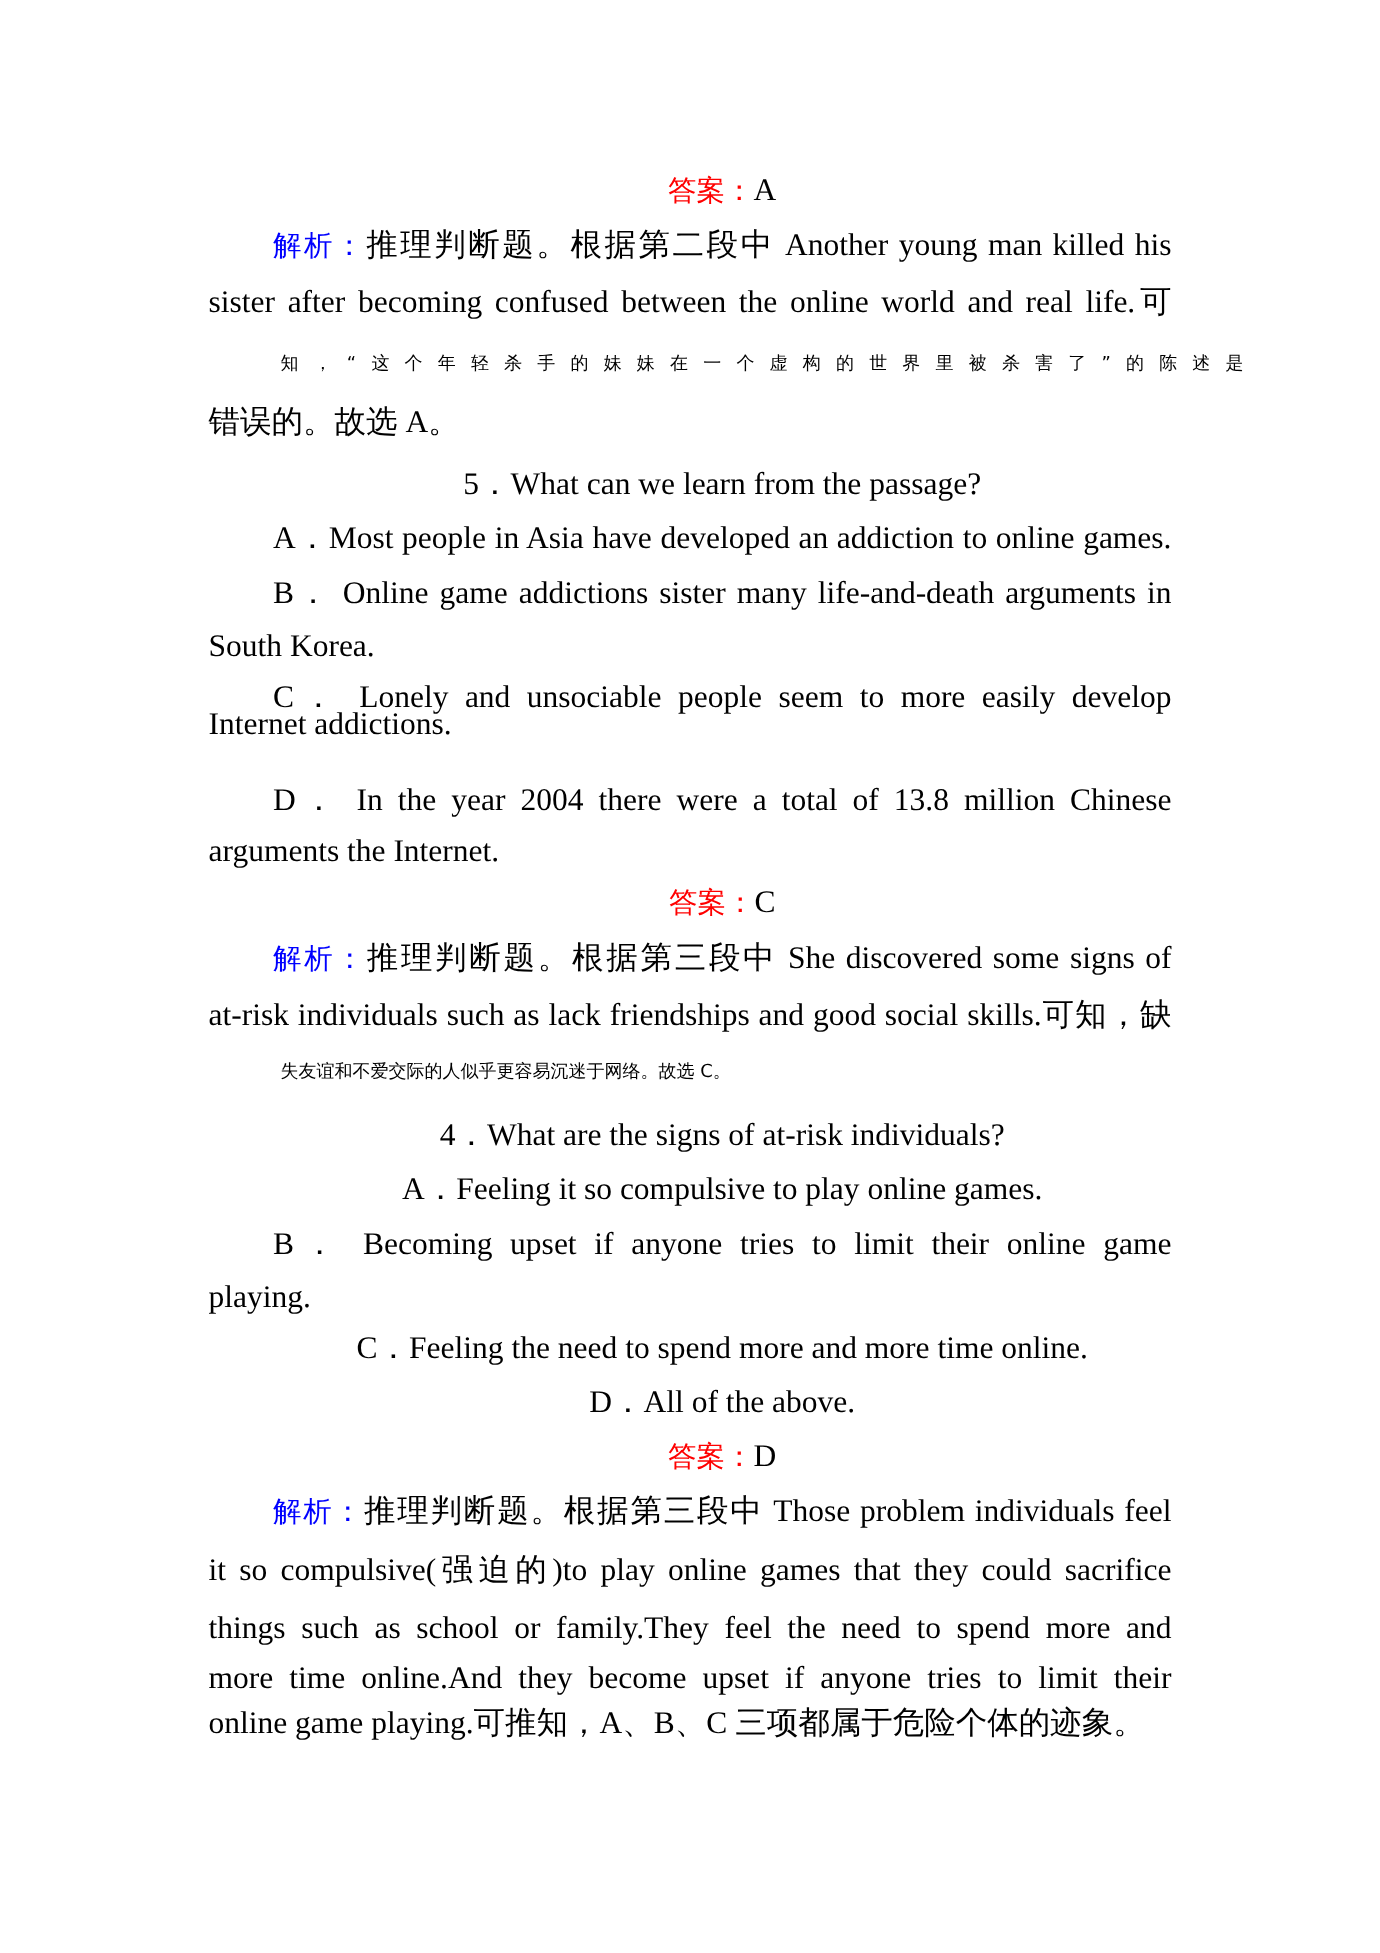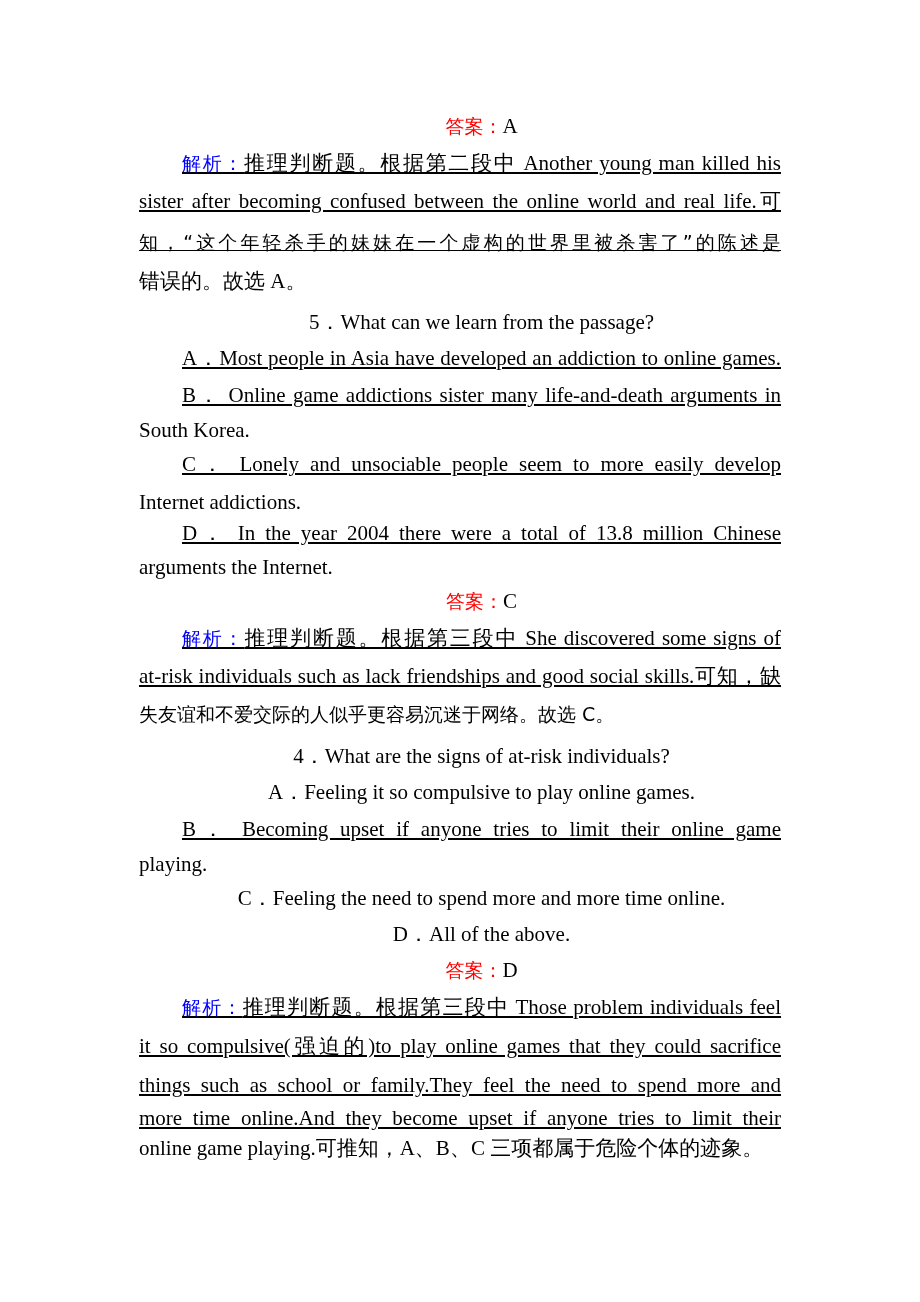--- a/index.html
+++ b/index.html
@@ -1,23 +1,23 @@
 <!DOCTYPE html>
 <html><head>
 <meta charset="utf-8">
 <style>
   html, body { margin:0; padding:0; background:#ffffff; }
   body { width:920px; height:1302px; position:relative; overflow:hidden;
          font-family: "Liberation Serif", "DejaVu Serif", serif; color:#000; }
   .ln { position:absolute; left:139px; width:642px; font-size:21px; line-height:24px; white-space:nowrap; }
   .ind { left:182px; width:599px;text-align:center; }
-  .just { text-align:justify; text-align-last:justify; white-space:normal;text-decoration:underline; }
+  .just { text-align:justify; text-align-last:justify; white-space:normal; }
   .red { color:#ff0000; font-family:"DejaVu Sans", sans-serif; font-size:19px; }
   .blue { color:#0000ff; font-family:"DejaVu Sans", sans-serif; font-size:19px; }
-  .cn { font-family:"DejaVu Sans", sans-serif; font-size:19px; }
+  .cn { font-family:"DejaVu Sans", sans-serif; font-size:12px;margin-left:48px; }
 </style>
 </head>
 <body>
 
 <div>
 
   <div class="ln ind" style="top:114px">
     <span class="red">答案：</span><span>A</span>
   </div>
   <div class="ln ind just" style="top:151px">
@@ -25,21 +25,21 @@
   </div>
   <div class="ln just" style="top:189px">sister after becoming confused between the online world and real life.可</div>
   <div class="ln just cn" style="top:230px">知，“这个年轻杀手的妹妹在一个虚构的世界里被杀害了”的陈述是</div>
   <div class="ln" style="top:269px">错误的。故选 A。</div>
 
   <div class="ln ind" style="top:310px">5．What can we learn from the passage?</div>
   <div class="ln ind just" style="top:346px">A．Most people in Asia have developed an addiction to online games.</div>
   <div class="ln ind just" style="top:383px">B． Online game addictions sister many life-and-death arguments in</div>
   <div class="ln" style="top:418px">South Korea.</div>
   <div class="ln ind just" style="top:452px">C． Lonely and unsociable people seem to more easily develop</div>
-  <div class="ln" style="top:490px">Internet addictions.</div>
+  <div class="ln" style="top:470px">Internet addictions.</div>
   <div class="ln ind just" style="top:521px">D． In the year 2004 there were a total of 13.8 million Chinese</div>
   <div class="ln" style="top:555px">arguments the Internet.</div>
   <div class="ln ind" style="top:589px">
     <span class="red">答案：</span><span>C</span>
   </div>
   <div class="ln ind just" style="top:626px">
     <span class="blue">解析：</span><span>推理判断题。根据第三段中 She discovered some signs of</span>
   </div>
   <div class="ln just" style="top:664px">at-risk individuals such as lack friendships and good social skills.可知，缺</div>
   <div class="ln cn" style="top:702px">失友谊和不爱交际的人似乎更容易沉迷于网络。故选 C。</div>

